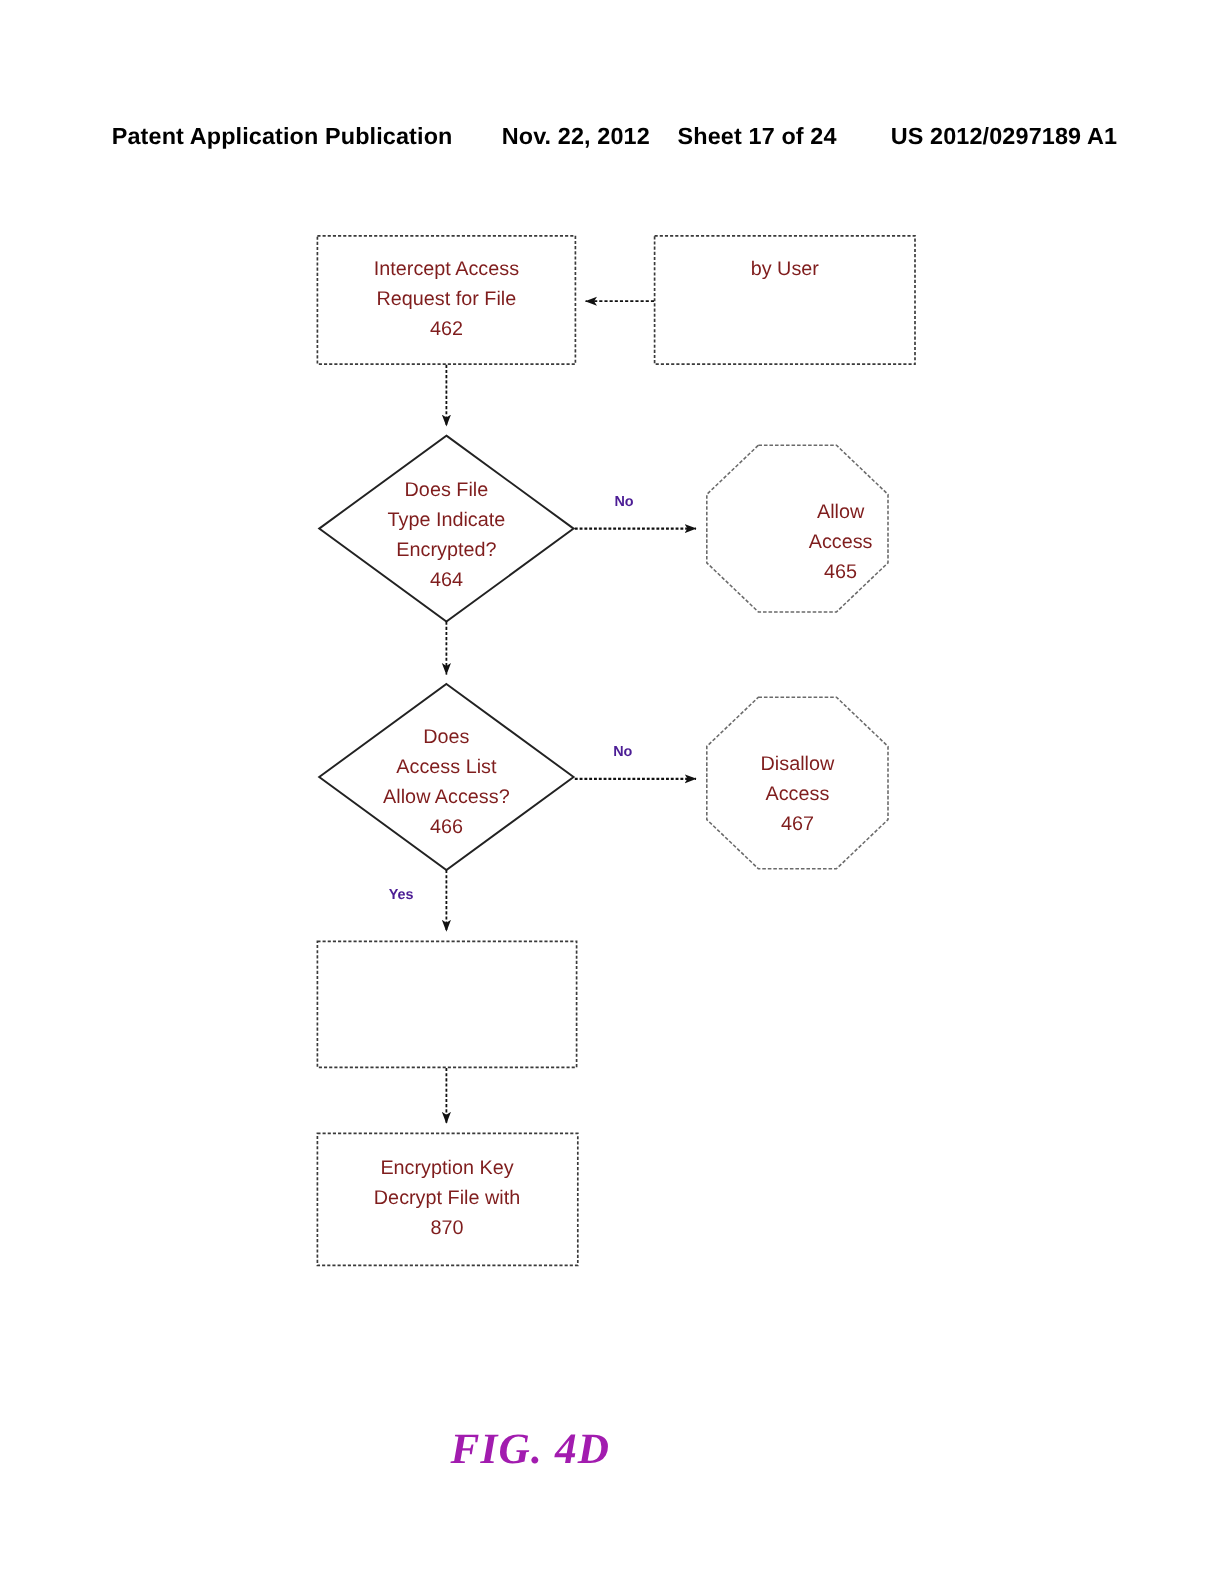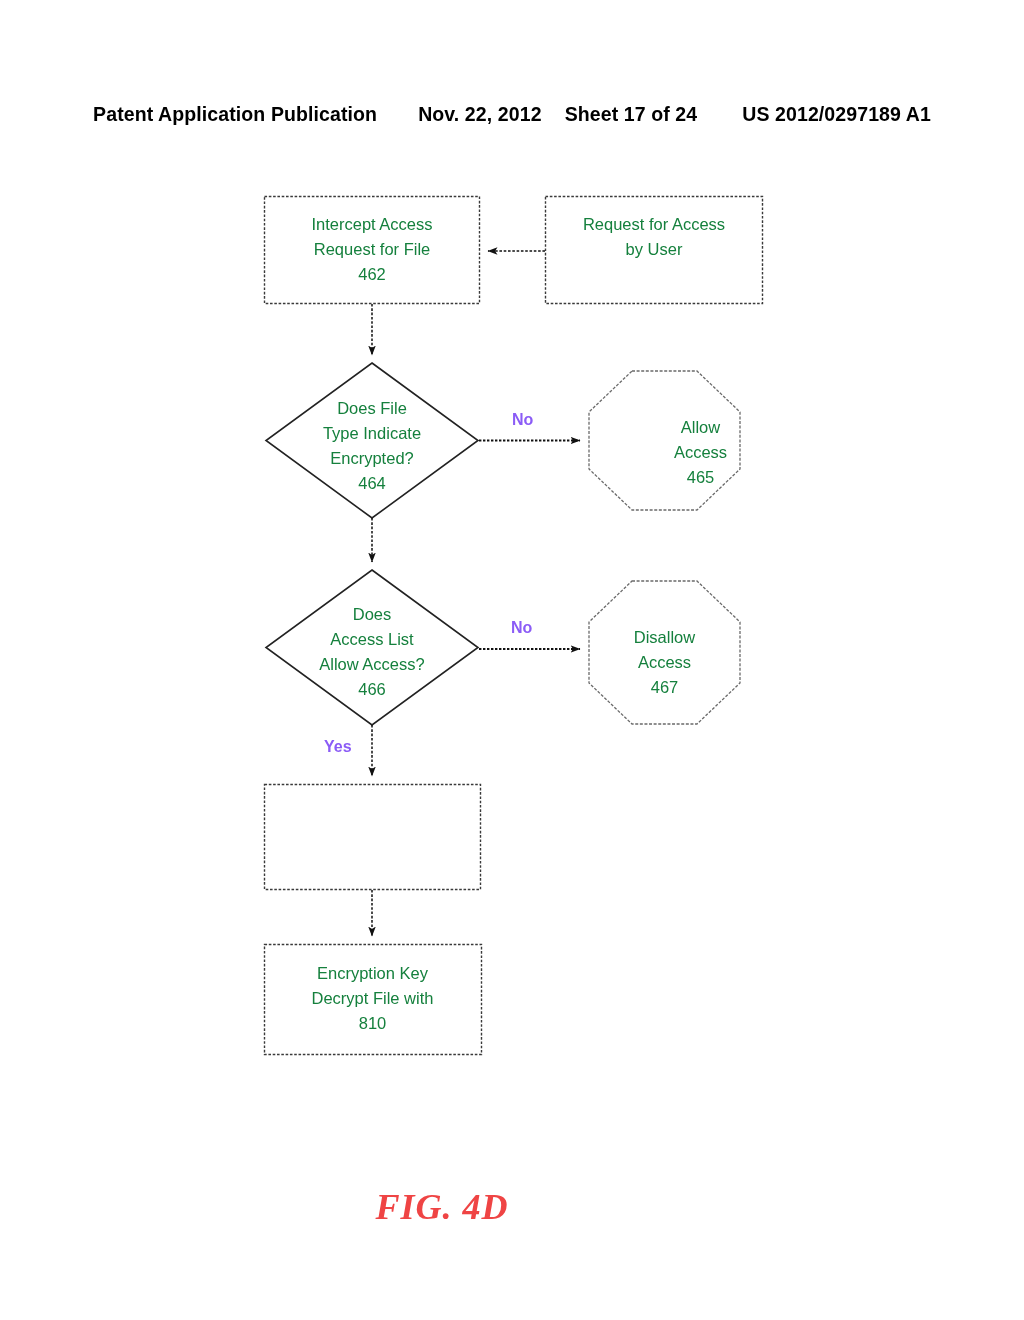--- a/index.html
+++ b/index.html
@@ -52,49 +52,49 @@
     display: block;
   }
 
   
   .node-text {
     position: absolute;
     text-align: center;
     font-family: "Liberation Sans", sans-serif;
     font-size: 16.5px;
     line-height: 25px;
-    color: #15803d;
+    color: #7f1d1d;
     white-space: nowrap;
     pointer-events: none;
   }
   .node-text .ln { display: block; }
   .node-text .num { display: block; }
 
   .edge-label {
     position: absolute;
     font-family: "Liberation Sans", sans-serif;
-    font-size: 16px;
+    font-size: 12px;
     font-weight: bold;
-    color: #8b5cf6;
+    color: #4c1d95;
     white-space: nowrap;
   }
 
   
   #fig-caption {
     position: absolute;
     left: 0;
     top: 1186px;
     width: 884px;
     text-align: center;
     font-family: "Liberation Serif", serif;
     font-style: italic;
     font-weight: bold;
     font-size: 36px;
     letter-spacing: 1px;
-    color: #ef4444;
+    color: #a21caf;
   }
 </style>
 </head>
 <body>
 
 <div id="page-header">
   <span class="seg">Patent Application Publication</span>
   <span class="gap-lg"></span>
   <span class="seg">Nov. 22, 2012</span>
   <span class="gap-sm"></span>
@@ -149,21 +149,20 @@
     <rect x="264.5" y="944.5" width="217" height="110" fill="#ffffff" stroke="#3a3a3a" stroke-width="1.4" stroke-dasharray="2.6 1.7"></rect>
   </svg>
 
   <div class="node-text" style="left:264px; top:212px; width:216px;">
     <span class="ln">Intercept Access</span>
     <span class="ln">Request for File</span>
     <span class="num">462</span>
   </div>
 
   <div class="node-text" style="left:545px; top:212px; width:218px;">
-    <span class="ln">Request for Access</span>
     <span class="ln">by User</span>
   </div>
 
   <div class="node-text" style="left:266px; top:396px; width:212px;">
     <span class="ln">Does File</span>
     <span class="ln">Type Indicate</span>
     <span class="ln">Encrypted?</span>
     <span class="num">464</span>
   </div>
 
@@ -183,21 +182,21 @@
   <div class="node-text" style="left:589px; top:625px; width:151px;">
     <span class="ln">Disallow</span>
     <span class="ln">Access</span>
     <span class="num">467</span>
   </div>
 
 
   <div class="node-text" style="left:264px; top:961px; width:217px;">
     <span class="ln">Encryption Key</span>
     <span class="ln">Decrypt File with</span>
-    <span class="num">810</span>
+    <span class="num">870</span>
   </div>
 
   <div class="edge-label" style="left:512px; top:411px;">No</div>
 
   <div class="edge-label" style="left:511px; top:619px;">No</div>
 
   <div class="edge-label" style="left:324px; top:738px;">Yes</div>
 
 </div>
 

